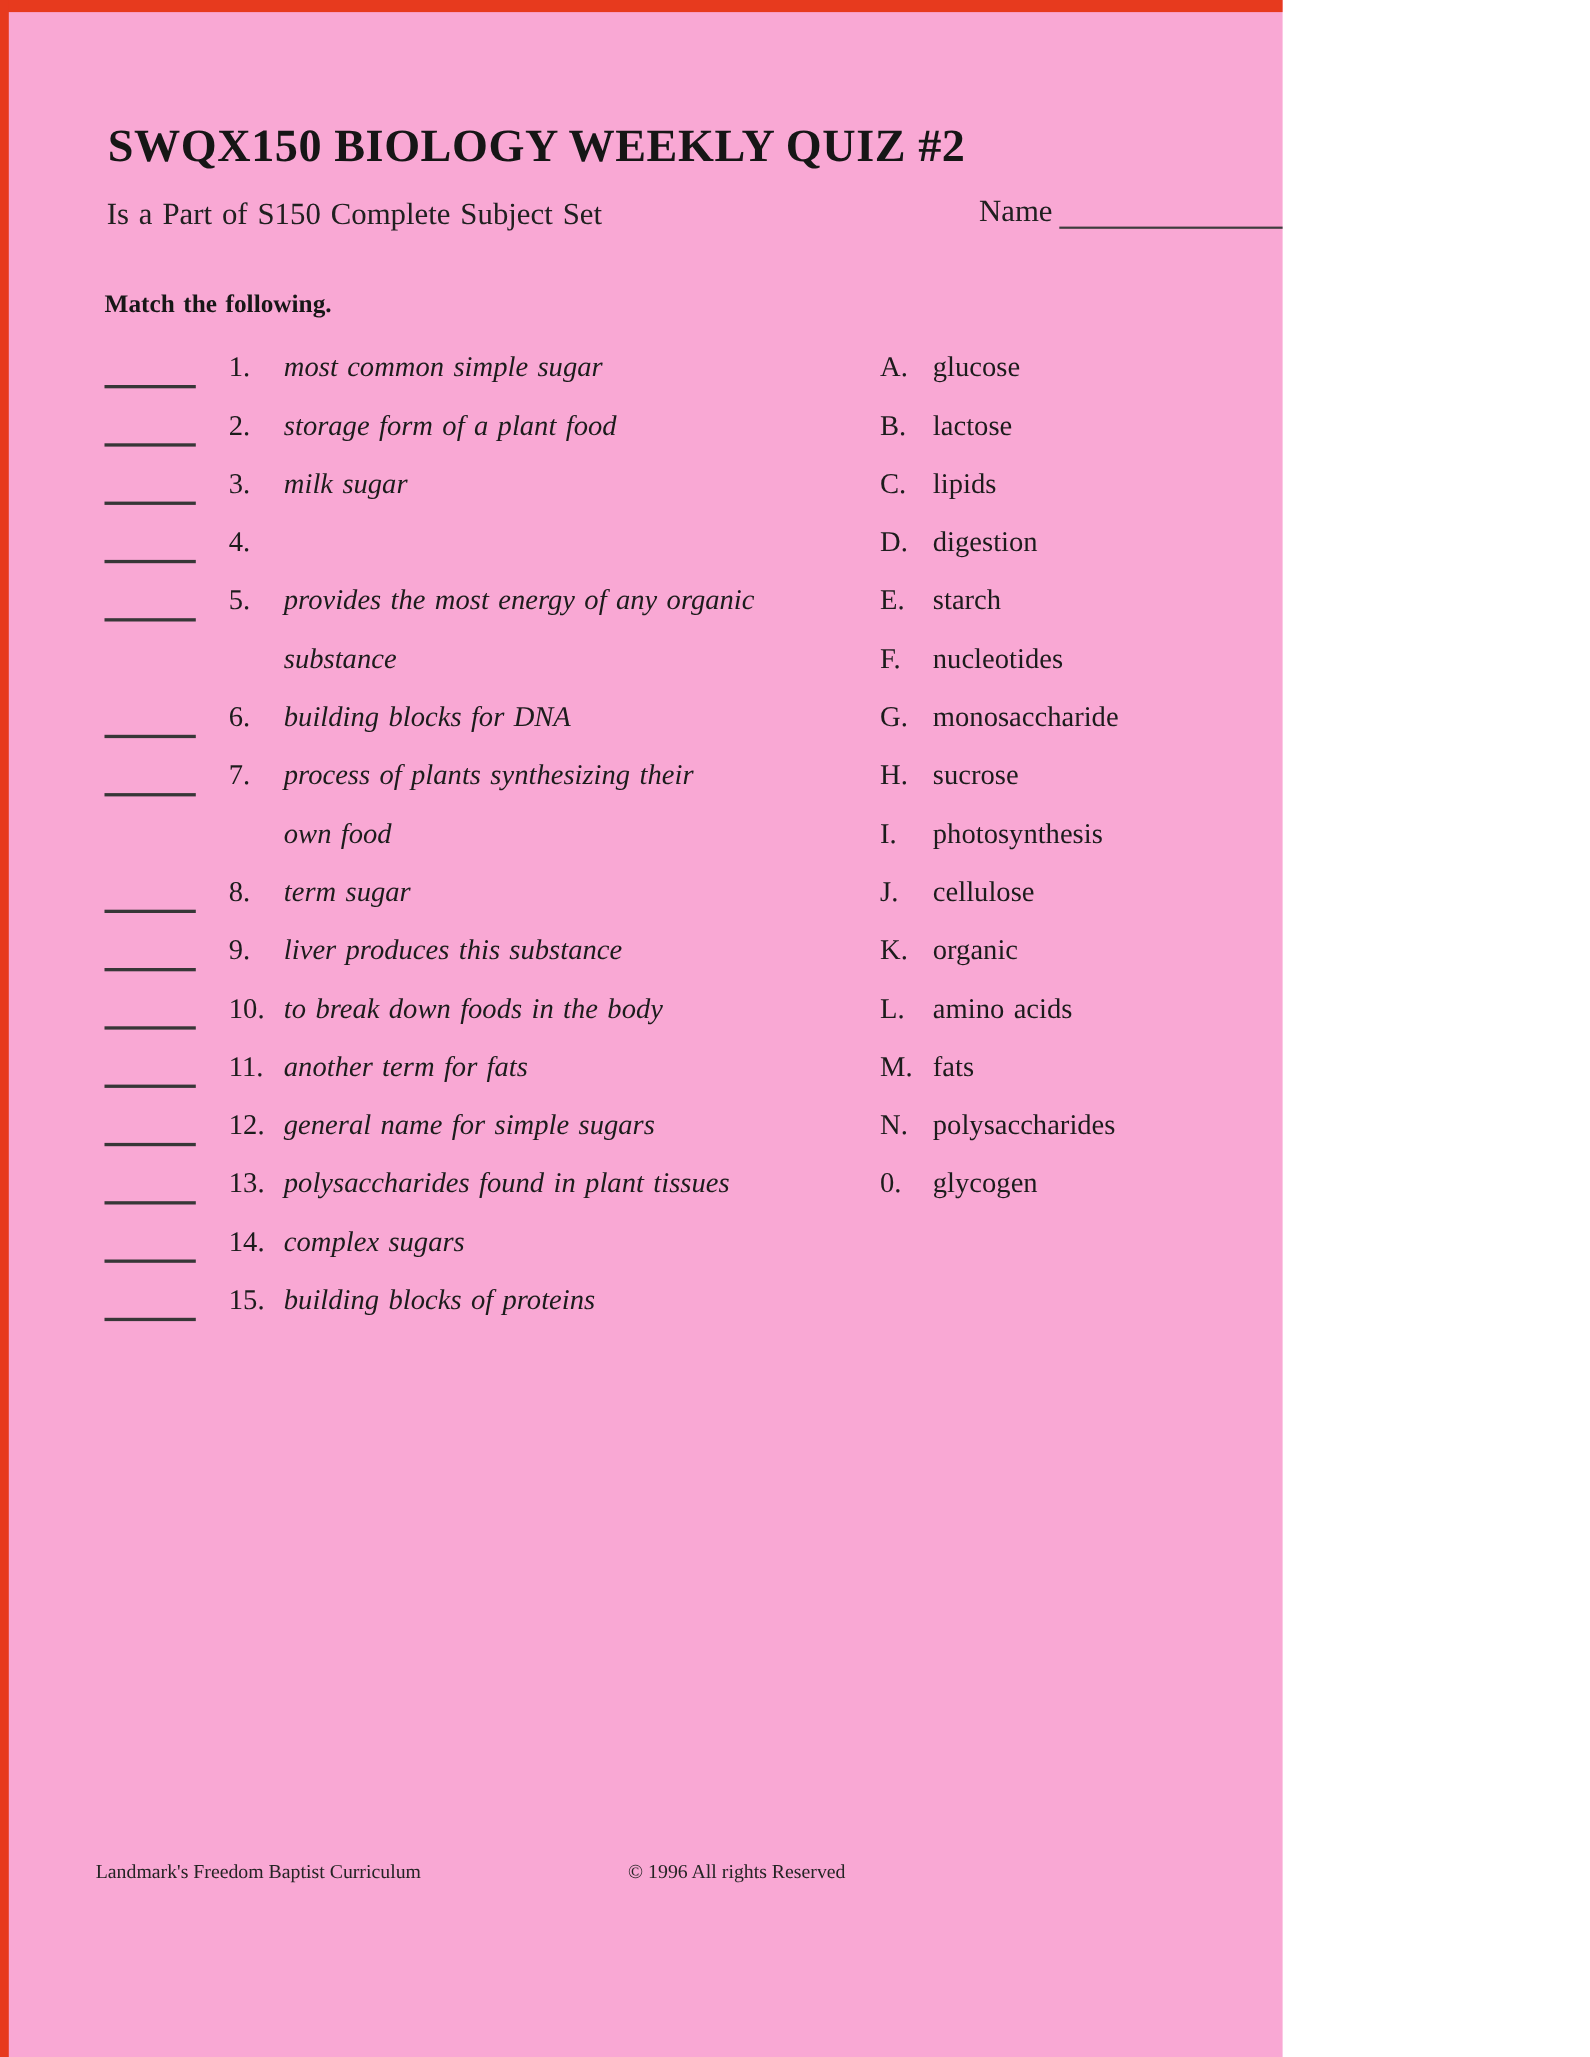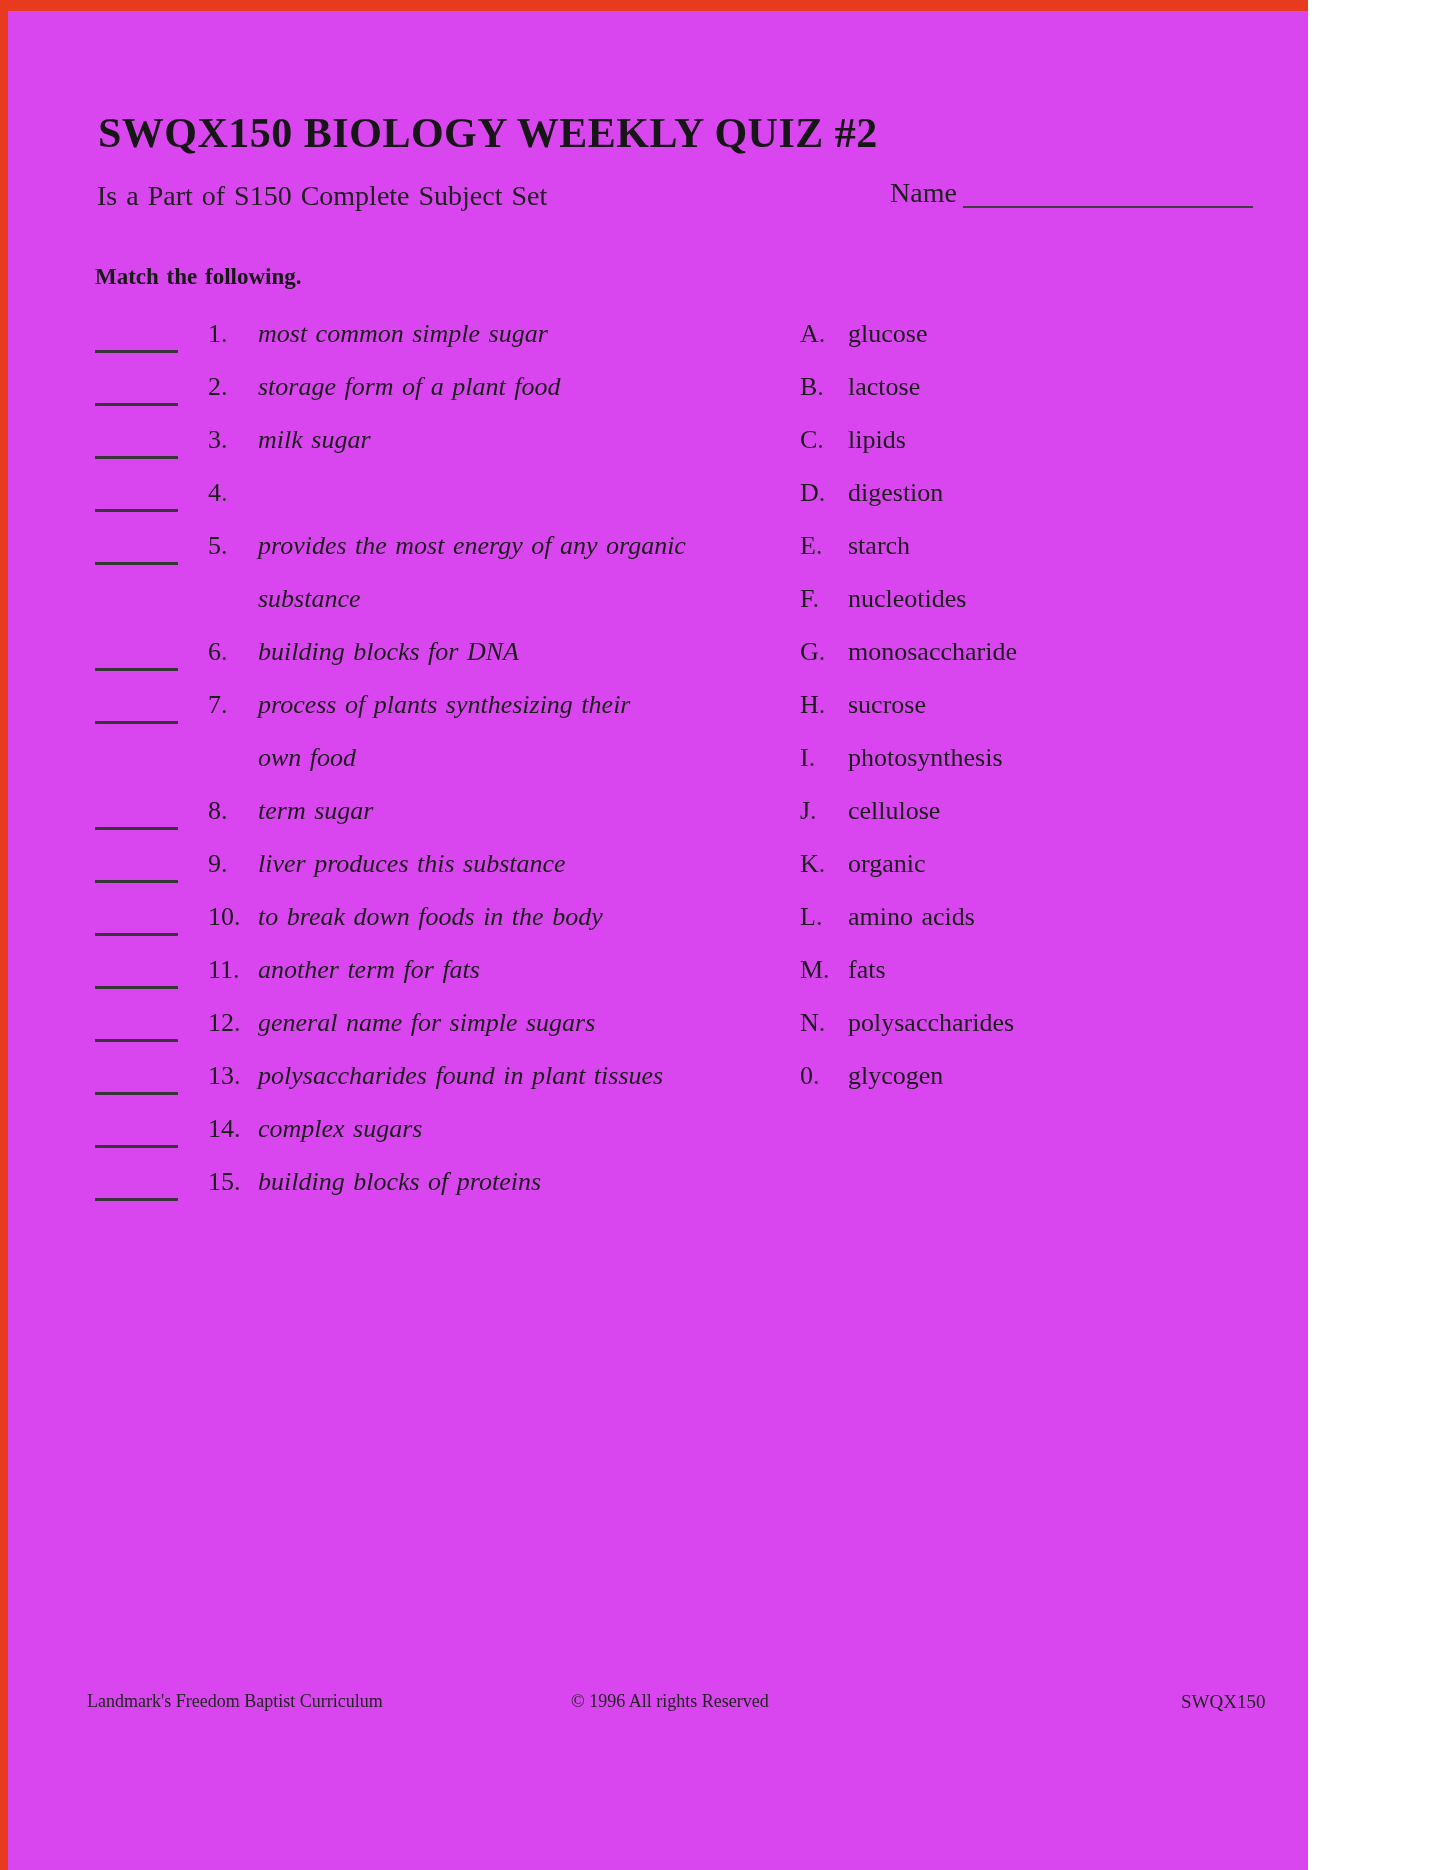--- a/index.html
+++ b/index.html
@@ -1,18 +1,18 @@
 <!DOCTYPE html>
 <html><head>
 <meta charset="utf-8">
 <style>
   * { margin:0; padding:0; box-sizing:border-box; }
   html,body { background:#ffffff; }
   .page {
-    position:relative; width:1308px; height:1870px; background:#d946ef;
+    position:relative; width:1166px; height:1870px; background:#f9a8d4;
     font-family:"Liberation Serif","DejaVu Serif",serif; color:#1c1c1c; overflow:hidden;
   }
   .edge-top  { position:absolute; left:0; top:0; width:1445px; height:11px; background:#e73a1e; }
   .edge-left { position:absolute; left:0; top:0; width:8px; height:1870px; background:#e73a1e; }
 
   .title {
     position:absolute; left:98px; top:110px;
     font-size:42px; font-weight:bold; letter-spacing:0.5px; color:#161616;
     white-space:nowrap; line-height:1.1;
   }

